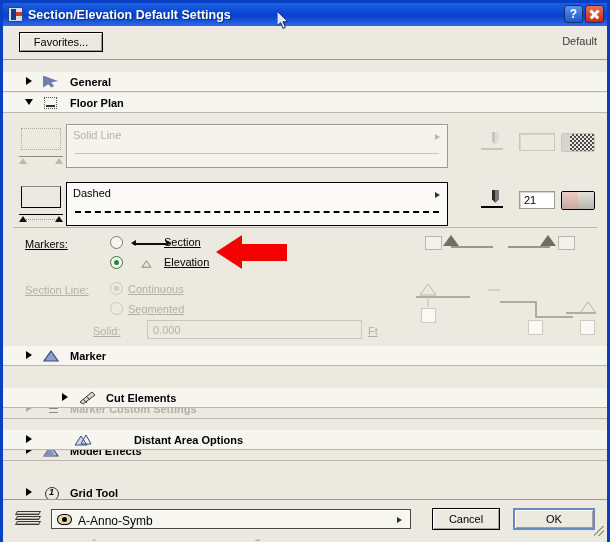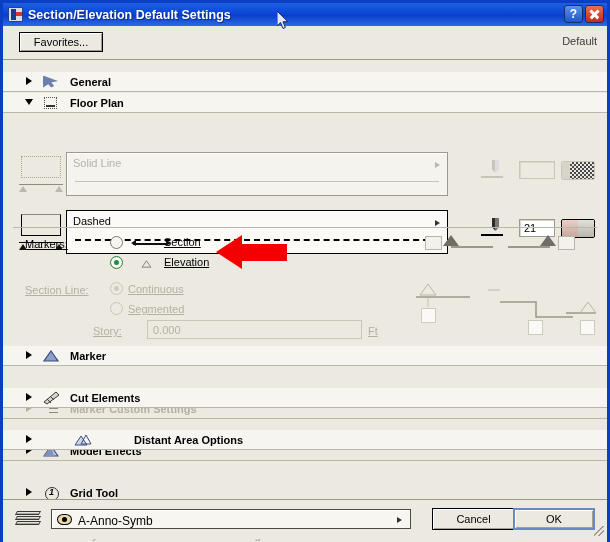--- a/index.html
+++ b/index.html
@@ -108,21 +108,21 @@
   .ic-levels i:nth-child(3){top:8px;}
   .ic-levels b{position:absolute;left:6px;top:2.5px;width:4px;height:4px;background:#333;border-radius:50%;}
   .ic-arrowtool{position:absolute;left:1px;top:1px;width:15px;height:12px;
     background:#6d7fae;clip-path:polygon(0 0,0 100%,35% 72%,55% 100%,75% 88%,55% 58%,100% 45%);}
   .ic-floorplan{position:absolute;left:2px;top:1px;width:13px;height:12px;border:1px dotted #555;box-sizing:border-box;}
   .ic-floorplan:after{content:"";position:absolute;left:1px;bottom:1px;width:9px;height:1.5px;background:#333;}
   
   .panel{
     position:absolute;left:0;width:604px;background:#ece9e0;
   }
-  .linerow{position:absolute;left:0;width:604px;margin-top:28px;}
+  .linerow{position:absolute;left:0;width:604px;}
   .thumb{position:absolute;width:48px;height:40px;}
   .thumb .tbox{position:absolute;left:4px;top:2px;width:40px;height:22px;
     border:1px solid #aba89d;box-sizing:border-box;background:#ece9e0;}
   .thumb.on .tbox{border:1px solid #000;border-top-color:#888;}
   .thumb .base{position:absolute;left:2px;bottom:9px;width:44px;height:1px;background:#8e8b80;}
   .thumb.on .base{background:#000;height:1.5px;}
   .thumb .dotline{position:absolute;left:4px;bottom:4px;width:40px;height:0;
     border-top:1.5px dotted #999;}
   .thumb .mk{position:absolute;bottom:2px;width:0;height:0;
     border-left:4px solid transparent;border-right:4px solid transparent;border-bottom:6px solid #111;}
@@ -217,21 +217,21 @@
   .eye:after{content:"";position:absolute;left:4.3px;top:2.2px;width:5px;height:5px;border-radius:50%;background:#000;}
   .layercombo .ltxt{position:absolute;left:26px;top:4px;font-size:12px;}
   .layercombo .larr{position:absolute;right:8px;top:7px;width:0;height:0;
     border-left:5px solid #333;border-top:3.5px solid transparent;border-bottom:3.5px solid transparent;}
   .dlgbtn{
     position:absolute;top:8px;height:22px;box-sizing:border-box;
     background:#ece9e0;border:1px solid #000;
     box-shadow:inset 1px 1px 0 #fff, inset -1px -1px 0 #a29f94;
     display:flex;align-items:center;justify-content:center;font-size:11px;cursor:pointer;
   }
-  #cancel-button{left:429px;width:83px;}
+  #cancel-button{left:429px;width:68px;}
   #ok-button{left:510px;width:82px;border:2px solid #6a88c8;text-align:center;}
   
   .redarrow{position:absolute;z-index:30;}
   .redarrow .shaft{position:absolute;left:25px;top:9px;width:46px;height:17px;background:#f40000;}
   .redarrow .head{position:absolute;left:0;top:0;width:0;height:0;
     border-top:17px solid transparent;border-bottom:17px solid transparent;border-right:26px solid #f40000;}
   .cursor{position:absolute;z-index:40;width:12px;height:19px;}
   .cursor svg{display:block;}
   .divider{position:absolute;left:10px;width:584px;height:1px;background:#b9b6ab;}
   .grip{position:absolute;right:3px;bottom:3px;width:10px;height:10px;
@@ -354,21 +354,21 @@
         </svg>
       </span>
       <span class="mlabel" style="left:161px;top:24px;">Elevation</span>
 
       <div class="mlabel dis" style="left:22px;top:52px;">Section Line:</div>
       <span class="radio dis sel" style="left:107px;top:50px;"></span>
       <span class="mlabel dis" style="left:125px;top:51px;">Continuous</span>
       <span class="radio dis" style="left:107px;top:70px;"></span>
       <span class="mlabel dis" style="left:125px;top:71px;">Segmented</span>
 
-      <span class="mlabel dis" style="left:90px;top:93px;">Story:</span>
+      <span class="mlabel dis" style="left:90px;top:93px;">Solid:</span>
       <span class="lenfield" style="left:144px;top:88px;width:215px;">0.000</span>
       <span class="mlabel dis" style="left:365px;top:93px;">Ft</span>
 
       <div class="mprev" style="left:420px;top:0px;width:175px;height:24px;">
         <span class="mp-box" style="left:2px;top:4px;"></span>
         <span class="mp-tri dk" style="left:20px;top:3px;"></span>
         <span class="mp-line" style="left:28px;top:14px;width:42px;"></span>
         <span class="mp-line" style="left:85px;top:14px;width:42px;"></span>
         <span class="mp-tri dk" style="left:117px;top:3px;"></span>
         <span class="mp-box" style="left:135px;top:4px;"></span>
@@ -411,21 +411,21 @@
       <span class="ic-list">
           <b></b>
           <i></i>
           <i></i>
           <i></i>
         </span>
     </span>
     <span class="lbl">Marker Custom Settings</span>
   </div>
 
-  <div class="row" style="top:385px;">
+  <div class="row" style="top:385px;padding-left:36px;">
     <span class="tri right"></span>
     <span class="ticon">
       <svg width="18" height="14" viewBox="0 0 18 14">
         <polygon points="2,11 14,1 17,4 5,13" fill="#d8d5ca" stroke="#3a3a35" stroke-width="1"></polygon>
         <line x1="5" y1="8" x2="9" y2="12" stroke="#3a3a35" stroke-width="1"></line>
         <line x1="8" y1="5" x2="12" y2="9" stroke="#3a3a35" stroke-width="1"></line>
       </svg>
     </span>
     <span class="lbl">Cut Elements</span>
   </div>

